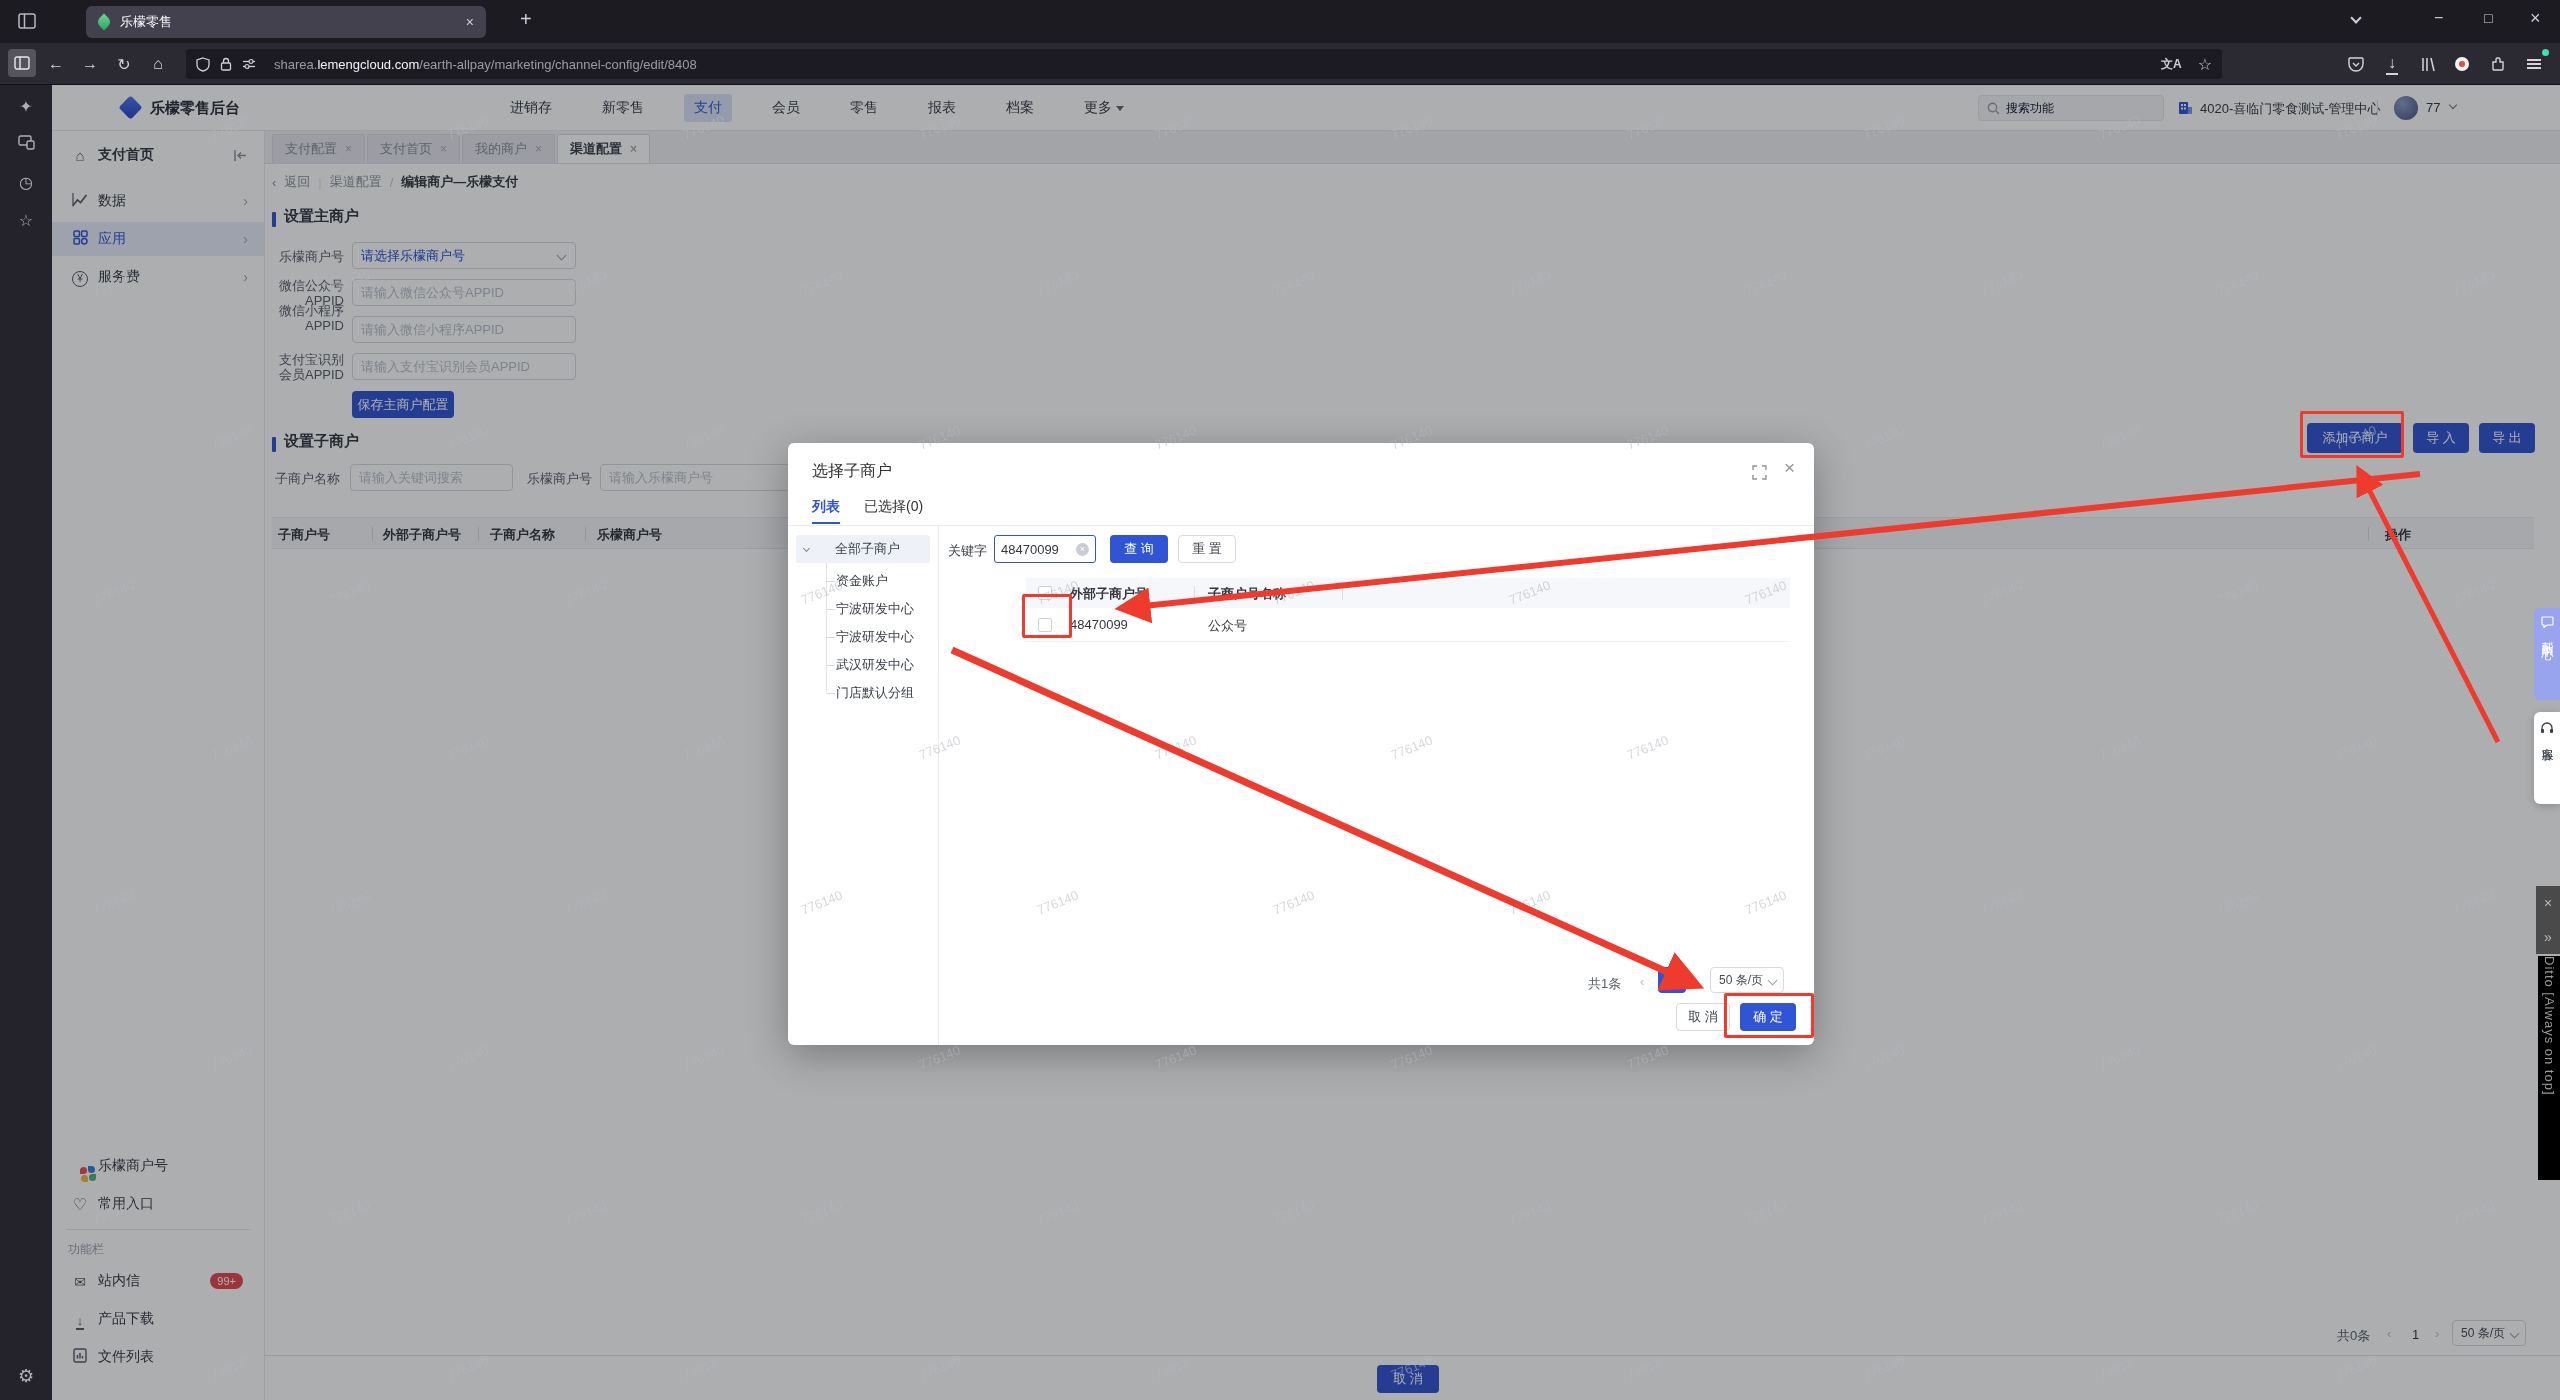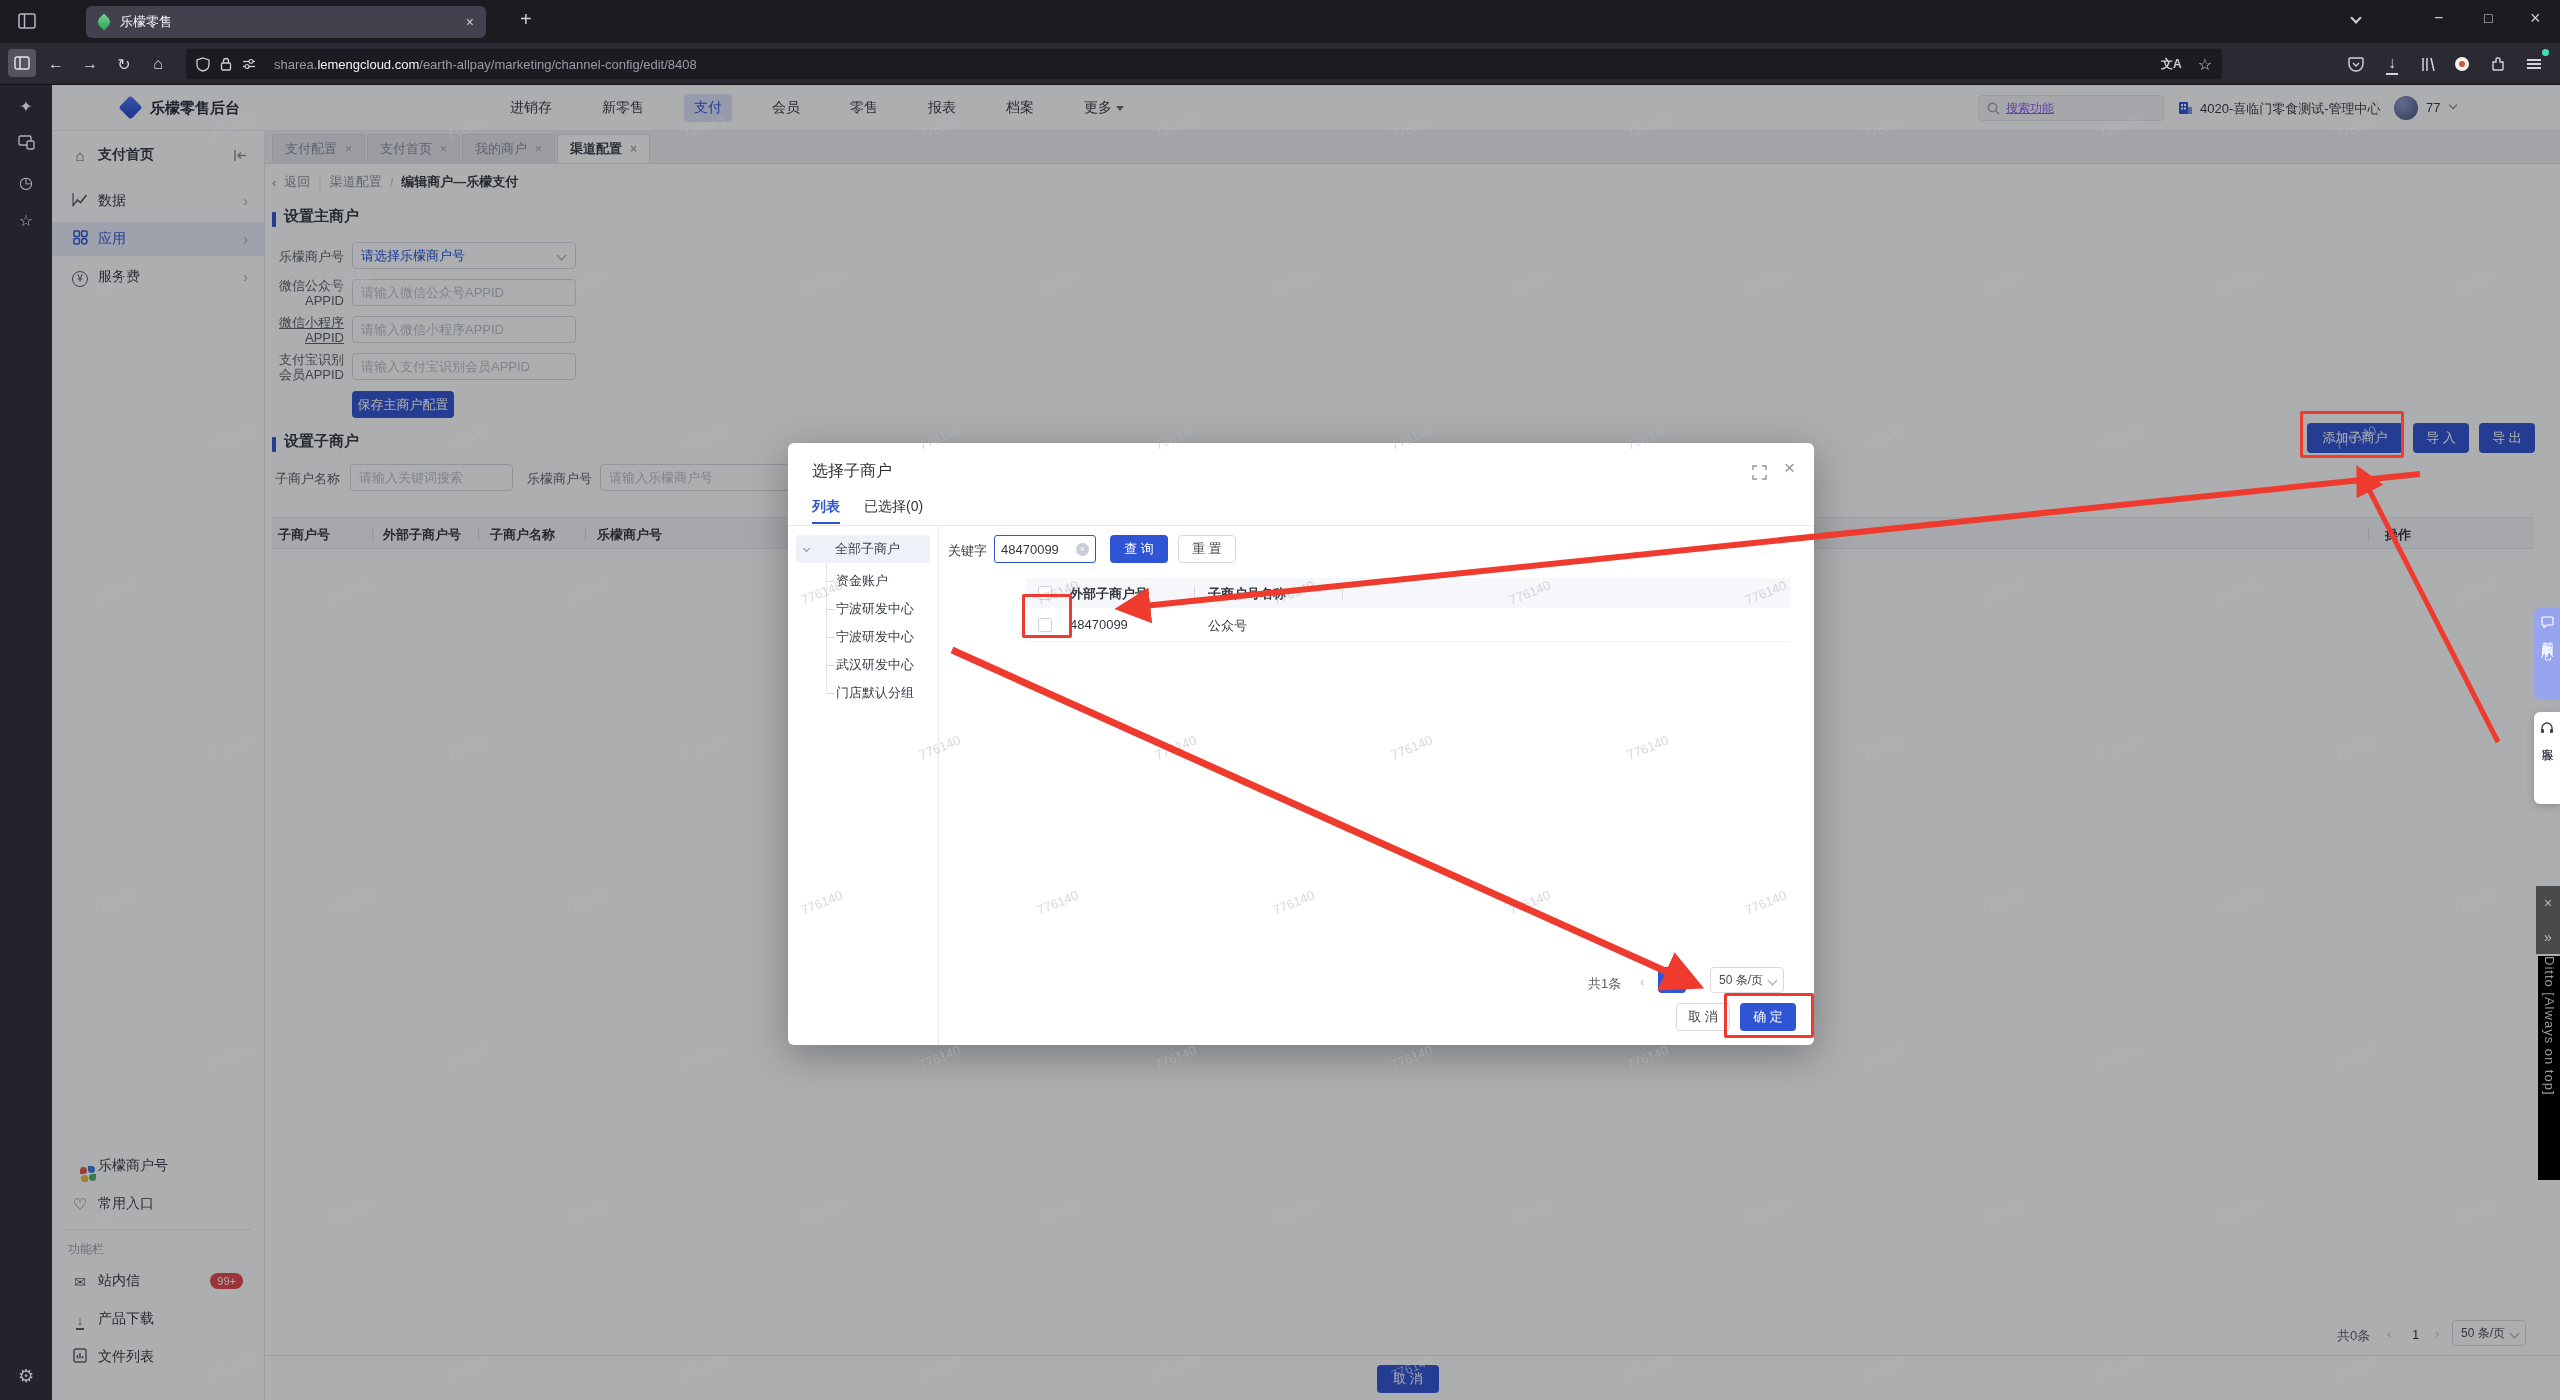--- a/index.html
+++ b/index.html
@@ -31,21 +31,21 @@
 
   
   .app-header { position:absolute; left:52px; top:85px; width:2508px; height:46px; background:#fff; border-bottom:1px solid #e7e8ec; }
   .logo-diamond { position:absolute; left:70px; top:14px; width:17px; height:17px; background:linear-gradient(135deg,#4d79f0,#2743c8); transform:rotate(45deg); border-radius:3px; }
   .logo-text { position:absolute; left:98px; top:14px; font-size:15px; font-weight:700; color:#2a2e3a; }
   .app-nav { position:absolute; left:448px; top:0; height:46px; display:flex; align-items:center; gap:30px; }
   .nav-item { font-size:14px; color:#363b45; padding:5px 10px; border-radius:3px; cursor:pointer; display:flex; align-items:center; gap:4px; }
   .nav-item.active { background:#dce3f7; color:#2f54d4; }
   .nav-caret { width:0; height:0; border-left:4px solid transparent; border-right:4px solid transparent; border-top:5px solid #666; }
   .hd-search { position:absolute; left:1926px; top:10px; width:186px; height:26px; background:#f5f5f7; border:1px solid #e4e5e9; border-radius:4px; display:flex; align-items:center; padding:0 8px; gap:6px; }
-  .hd-search .ph-txt { font-size:12px; color:#8b5cf6;text-decoration:underline; }
+  .hd-search .ph-txt { font-size:12px; color:#0f172a; }
   .tenant { position:absolute; left:2148px; top:15px; font-size:13px; color:#33383f; }
   .vdiv { position:absolute; width:1px; height:16px; background:#dcdee3; }
   .avatar { position:absolute; left:2342px; top:11px; width:24px; height:24px; border-radius:50%; background:radial-gradient(circle at 35% 30%,#8d9bc9,#46527e); }
 
   .sidebar { position:absolute; left:52px; top:131px;width:213px; height:1269px; background:#fff; border-right:1px solid #e8e9ee; }
   .side-row { position:relative; height:34px; display:flex; align-items:center; color:#33383f; font-size:14px; cursor:pointer; }
   .side-row .ic { width:20px; margin-left:18px; margin-right:8px; text-align:center; color:#555b66; font-size:15px; }
   .side-row .lbl { flex:1; }
   .side-row .more { margin-right:16px; color:#a0a4ad; font-size:14px; }
   .side-row.active { background:#e9edf9; color:#2f54d4; }
@@ -335,21 +335,21 @@
   <div id="main-form">
       <div class="f-label" style="left: 268px; top: 249px;">乐檬商户号</div>
       <div class="input" style="left: 352px; top: 242px; width: 224px; display: flex; align-items: center;">
         <span style="color: #1d4ed8;">请选择乐檬商户号</span>
         <span class="sel-caret" style="right: 10px; top: 9px;"></span>
       </div>
       <div class="f-label" style="left: 268px; top: 278px;">微信公众号APPID</div>
       <div class="input" style="left: 352px; top: 279px; width: 224px; display: flex; align-items: center;">
         <span style="color: rgb(185, 191, 201);">请输入微信公众号APPID</span>
       </div>
-      <div class="f-label" style="left: 268px; top: 315px; text-decoration: underline;">微信小程序APPID</div>
+      <div class="f-label" style="left: 268px; top: 303px;">微信小程序APPID</div>
       <div class="input" style="left: 352px; top: 316px; width: 224px; display: flex; align-items: center;">
         <span style="color: rgb(185, 191, 201);">请输入微信小程序APPID</span>
       </div>
       <div class="f-label" style="left: 268px; top: 352px;">支付宝识别会员APPID</div>
       <div class="input" style="left: 352px; top: 353px; width: 224px; display: flex; align-items: center;">
         <span style="color: rgb(185, 191, 201);">请输入支付宝识别会员APPID</span>
       </div>
     </div>
   <button class="btn-primary abs" style="left:352px;top:391px;width:102px;height:27px">保存主商户配置</button>
 

